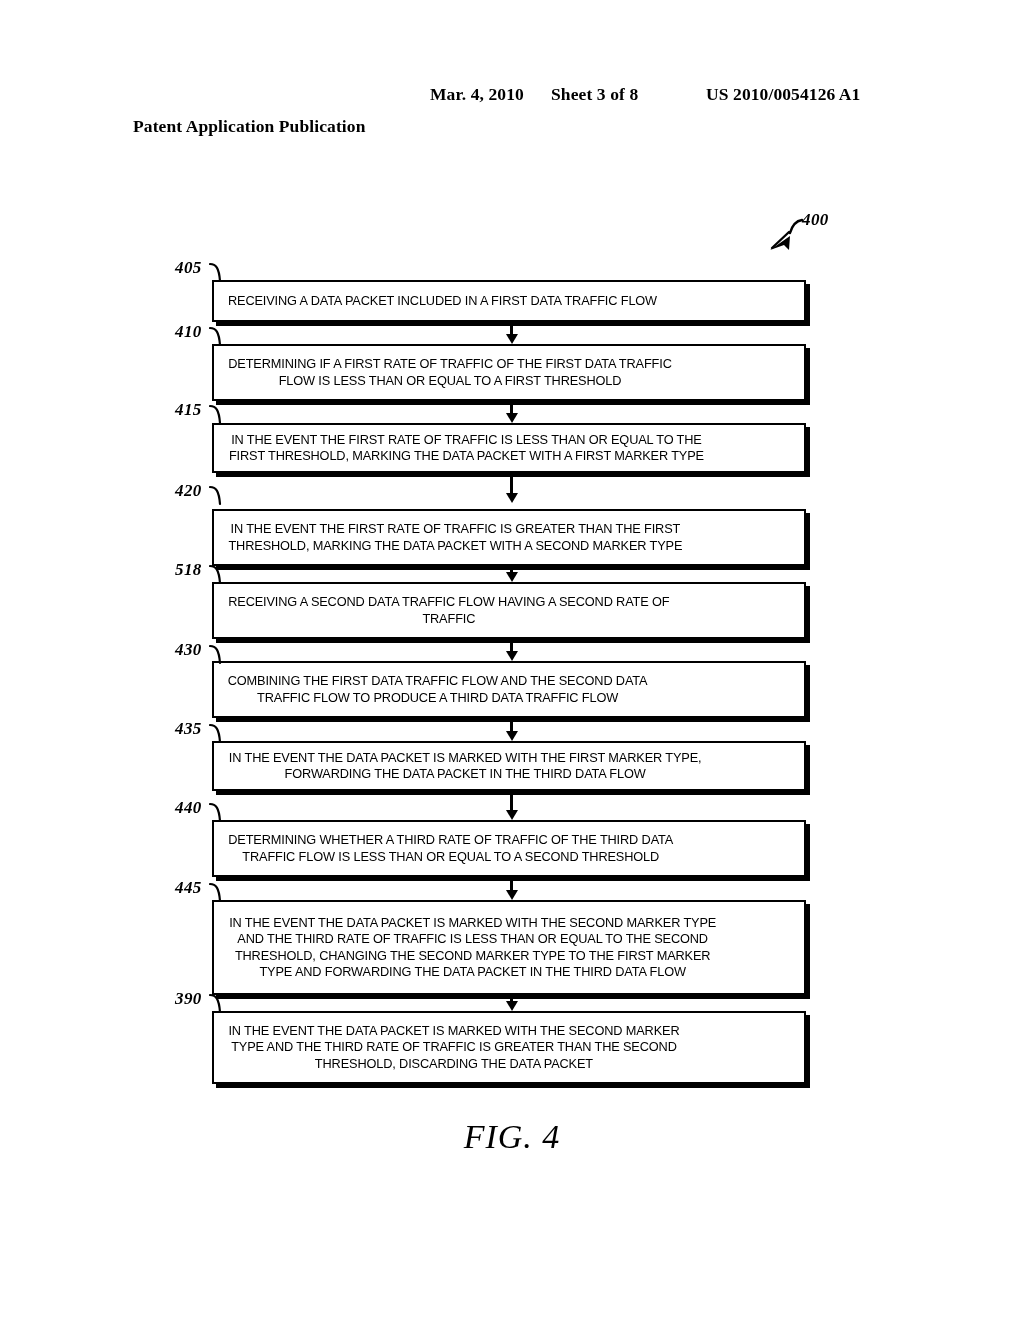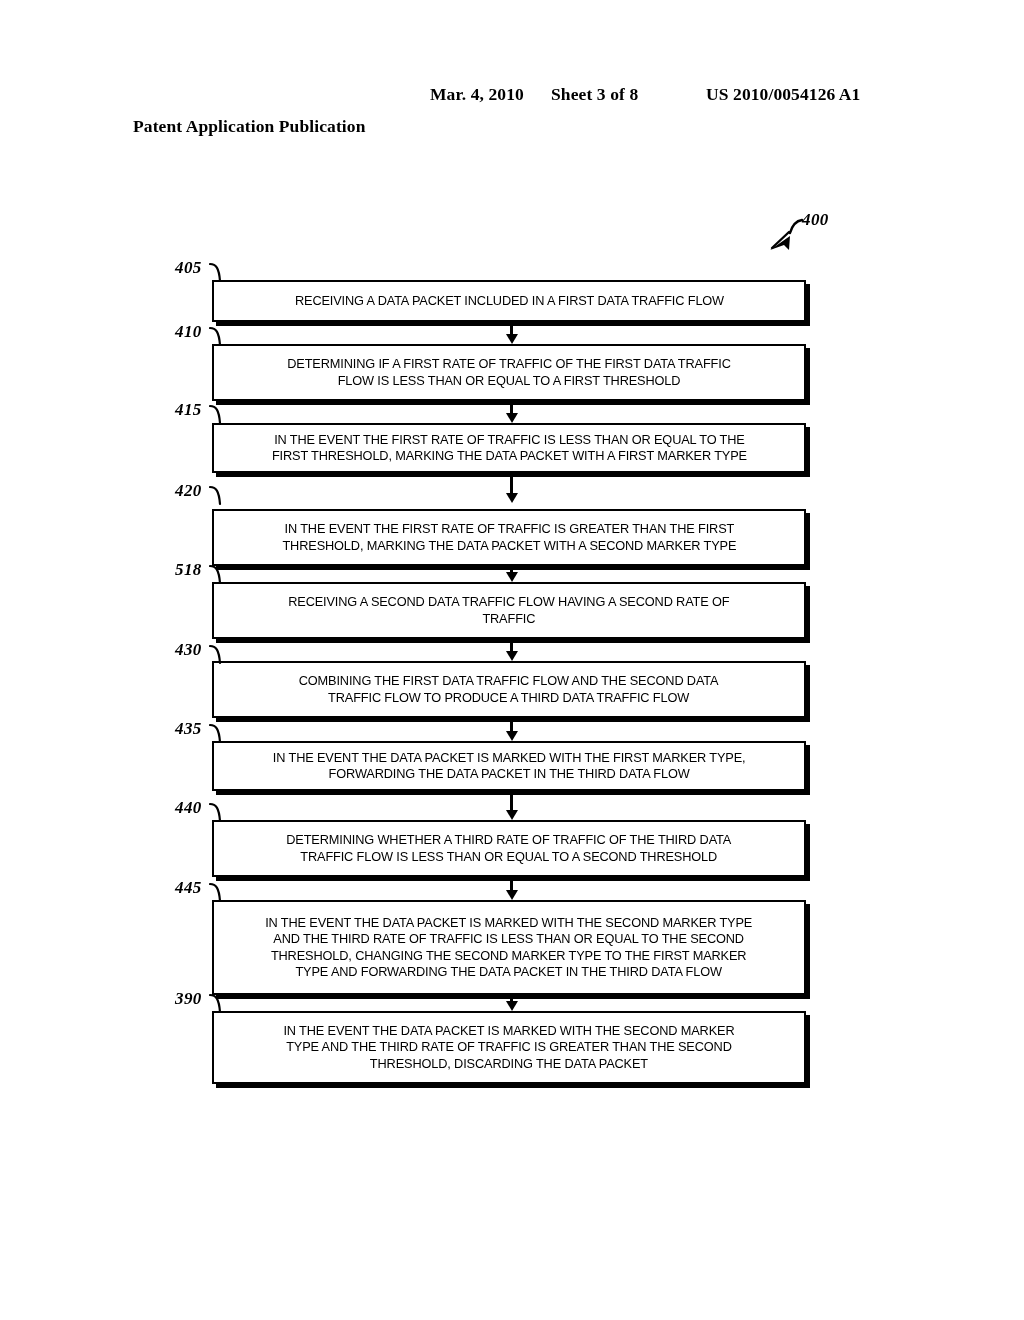--- a/index.html
+++ b/index.html
@@ -65,21 +65,20 @@
   .fc-box {
     position: absolute;
     left: 212px;
     width: 594px;
     box-sizing: border-box;
     border: 2.4px solid #000;
     background: #ffffff;
     box-shadow: 4px 4px 0 0 #000;
     display: flex;
     align-items: center;
-    justify-content: center;
     text-align: center;
     padding: 2px 5px;
   }
   .fc-box .fc-text {
     font-family: "Liberation Sans", sans-serif;
     font-size: 13.3px;
     line-height: 16.3px;
     letter-spacing: -0.15px;
     transform: scaleX(0.96);
     transform-origin: center center;
@@ -294,13 +293,14 @@
         <div class="fc-text">IN THE EVENT THE DATA PACKET IS MARKED WITH THE SECOND MARKER
 TYPE AND THE THIRD RATE OF TRAFFIC IS GREATER THAN THE SECOND
 THRESHOLD, DISCARDING THE DATA PACKET</div>
       </div>
       <div class="ref" style="left: 175px; top: 989px;"><span>390</span></div>
       <div class="ref-lead" style="left: 209px; top: 990px;"><svg width="26" height="26" viewBox="0 0 26 26">
           <path d="M 1 5 C 7 5, 10 9, 11 22" stroke="#000" stroke-width="2.2" fill="none" stroke-linecap="round"></path>
         </svg></div>
     </div>
 
+  <div class="fig-caption">FIG. 4</div>
 </div>
 
 </body></html>

